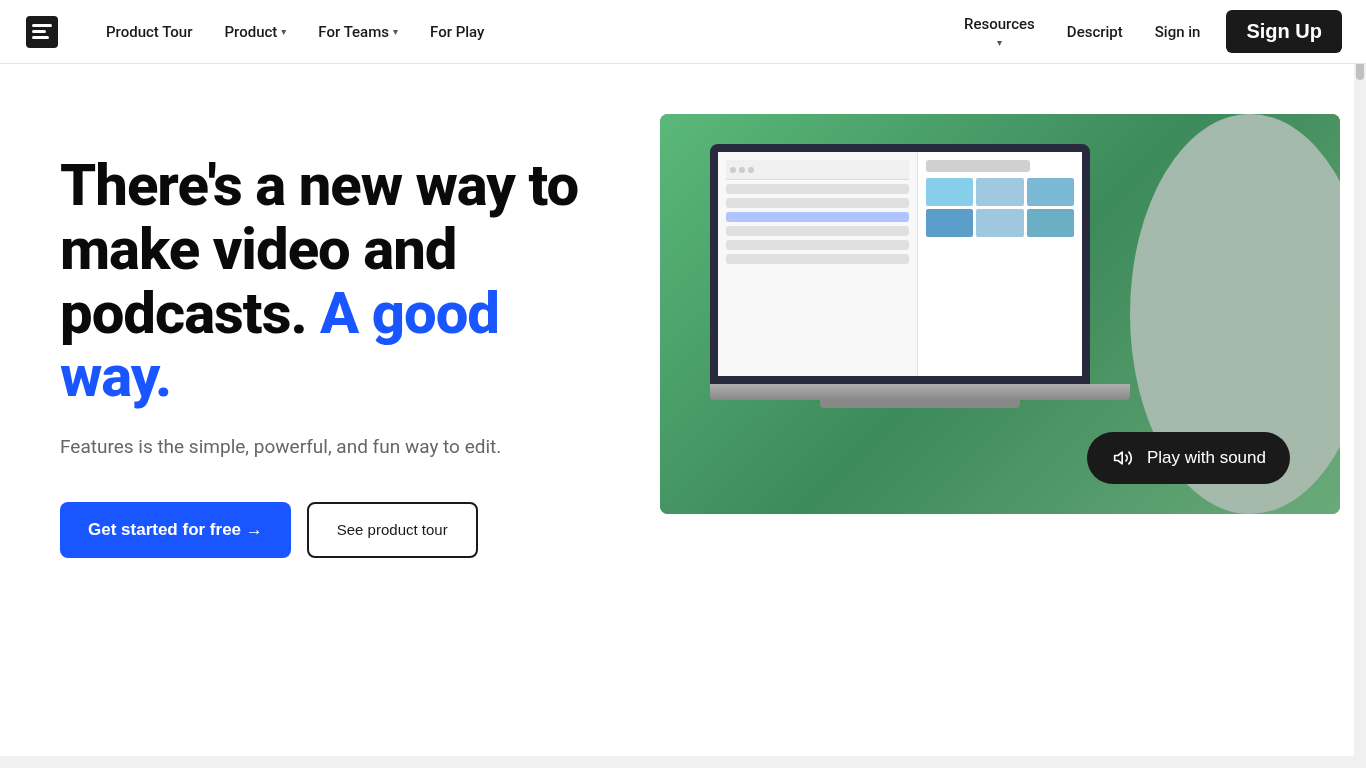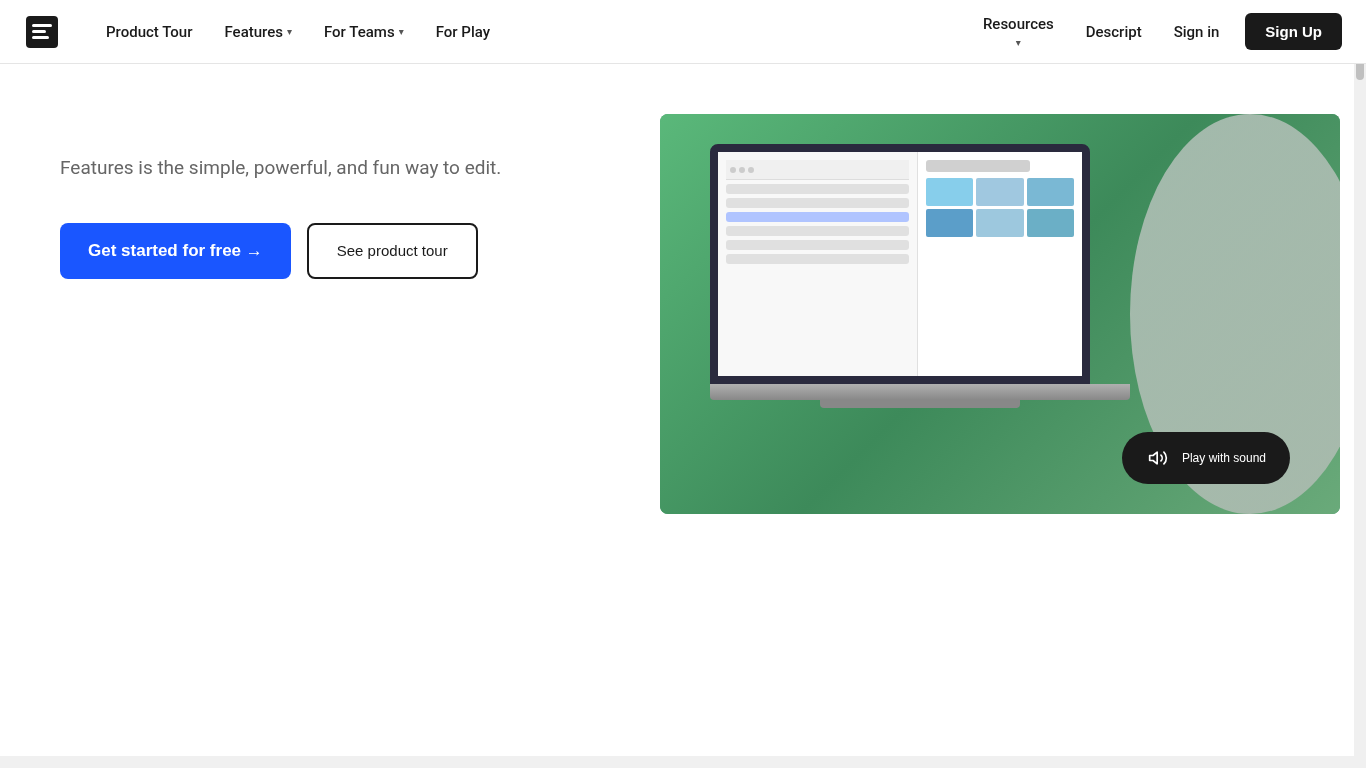--- a/index.html
+++ b/index.html
@@ -87,21 +87,21 @@
       font-weight: 500;
       color: #1a1a1a;
       cursor: pointer;
     }
 
     .signup-button {
       background: #1a1a1a;
       color: #ffffff;
       padding: 10px 20px;
       border-radius: 6px;
-      font-size: 15px;
+      font-size: 20px;
       font-weight: 600;
       cursor: pointer;
       border: none;
       margin-left: 8px;
     }
 
     
     .hero {
       display: flex;
       align-items: flex-start;
@@ -317,21 +317,21 @@
 
     
     .play-sound-btn {
       position: absolute;
       bottom: 30px;
       right: 50px;
       background: #1a1a1a;
       color: #ffffff;
       padding: 14px 24px;
       border-radius: 50px;
-      font-size: 12px;
+      font-size: 17px;
       font-weight: 500;
       cursor: pointer;
       display: flex;
       align-items: center;
       gap: 12px;
       border: none;
     }
 
     .sound-icon {
       width: 24px;
@@ -381,21 +381,21 @@
       <rect x="6" y="14" width="14" height="3" rx="1.5" fill="white"></rect>
       <rect x="6" y="20" width="17" height="3" rx="1.5" fill="white"></rect>
     </svg>
   </div>
 
   <div class="nav-links">
     <div class="nav-link">
       <span>Product Tour</span>
     </div>
     <div class="nav-link">
-      <span>Features</span>
+      <span>Product</span>
       <span class="chevron-icon">▾</span>
     </div>
     <div class="nav-link">
       <span>For Teams</span>
       <span class="chevron-icon">▾</span>
     </div>
     <div class="nav-link">
       <span>For Play</span>
     </div>
   </div>
@@ -410,20 +410,24 @@
     </div>
     <div class="signin-link nav-link">
       <span>Sign in</span>
     </div>
     <button class="signup-button">Sign Up</button>
   </div>
 </nav>
 
 <section class="hero">
   <div class="hero-left">
+    <h1 class="hero-headline">
+      There's a new way to make video and podcasts.
+      <span class="highlight"> A good way.</span>
+    </h1>
     <p class="hero-subtitle">Features is the simple, powerful, and fun way to edit.</p>
 
     <div class="hero-buttons">
       <button class="btn-primary">Get started for free →</button>
       <button class="btn-secondary">See product tour</button>
     </div>
   </div>
 
   <div class="hero-right">
     <div class="video-container">

